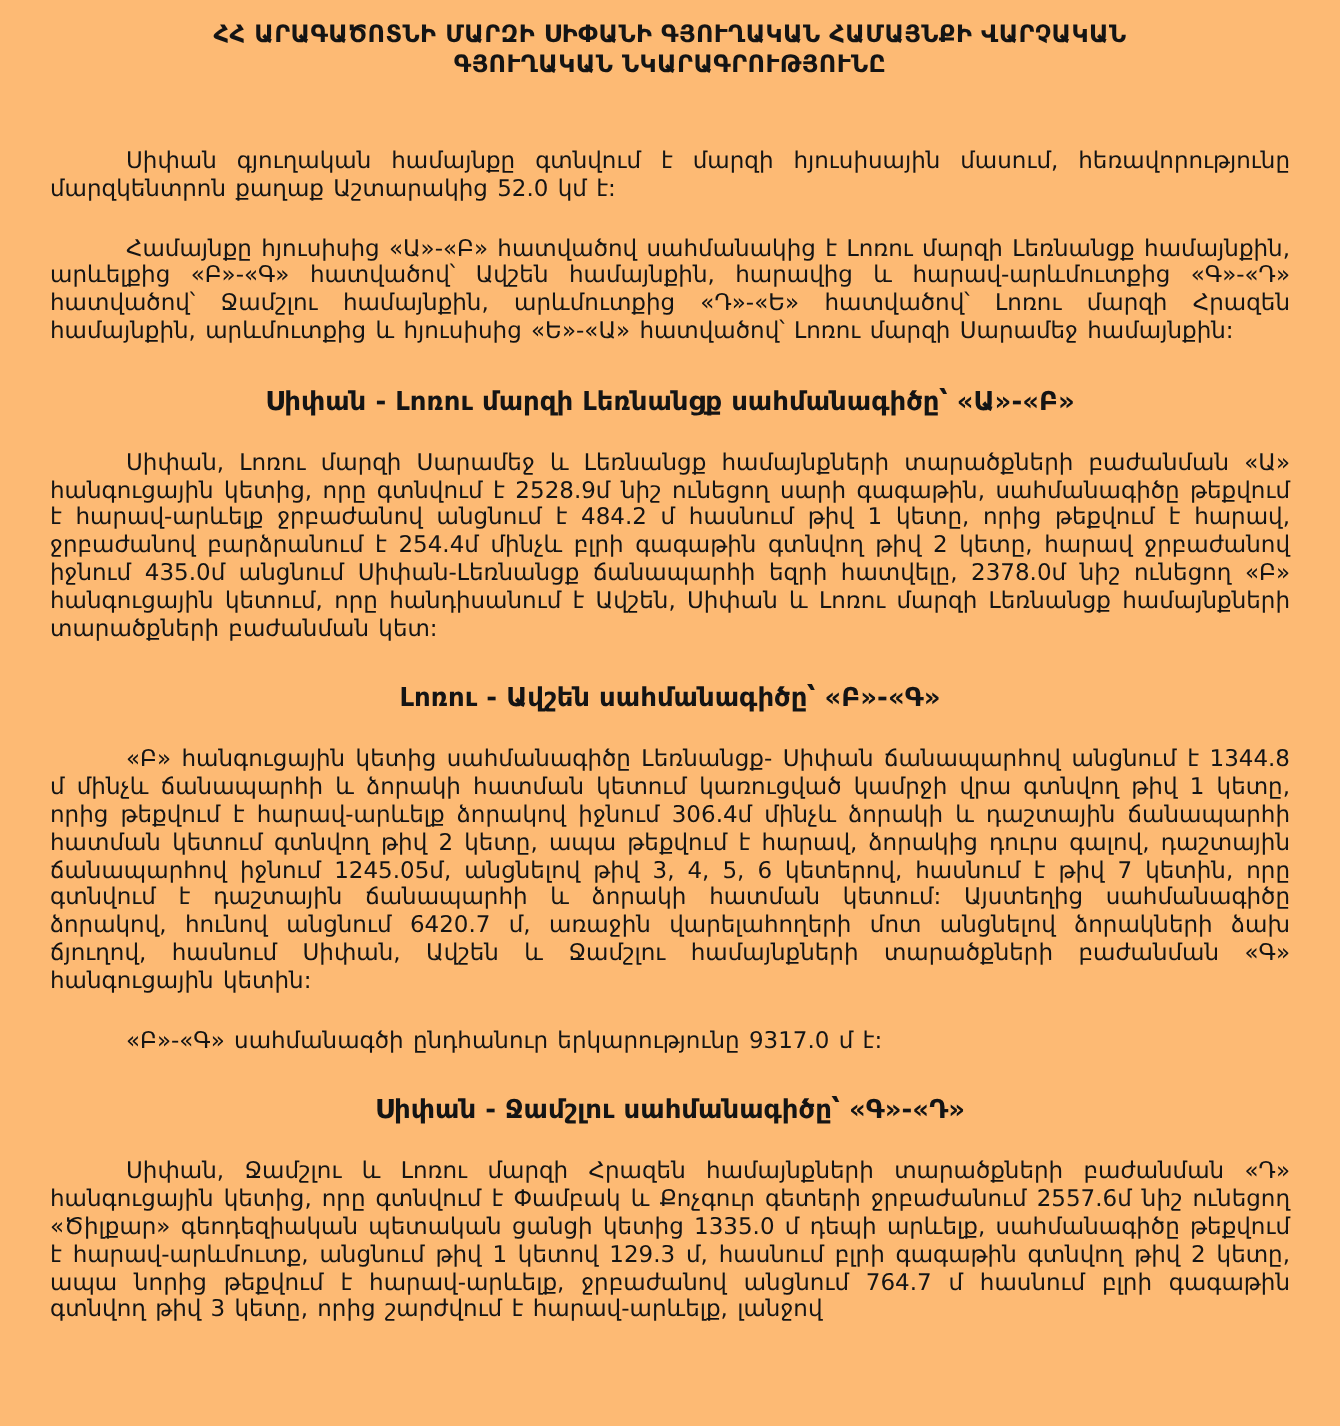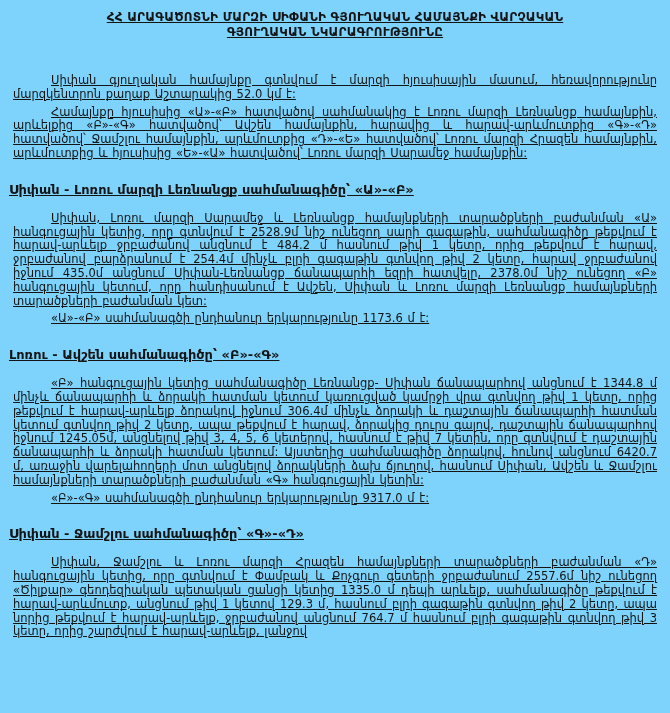--- a/index.html
+++ b/index.html
@@ -7,44 +7,44 @@
     padding: 0;
     background: #ffffff;
   }
   .page {
     position: relative;
     width: 670px;
     height: 713px;
     box-sizing: border-box;
     padding: 10px 9px 0 9px;
     overflow: hidden;
-    background: #7dd3fc;
+    background: #fdba74;
     color: #141414;
     font-family: "DejaVu Sans", sans-serif;
     font-size: 11.5px;
     line-height: 13.8px;
-    text-decoration: underline;
     -webkit-font-smoothing: none;
   }
   .doc-title {
     margin: 0 0 34px 0;
     text-align: center;
     font-weight: bold;
     font-size: 12px;
     line-height: 15px;
     letter-spacing: 0.2px;
   }
   .para {
-    margin: 4px;
+    margin: 16px;
     text-align: justify;
     text-indent: 38px;
     word-spacing: 1px;
   }
   .section-heading {
     margin: 21px 0 15px 0;
+    text-align: center;
     font-weight: bold;
     font-size: 13px;
     line-height: 15px;
   }
   .section {
     margin: 0;
   }
 </style>
 </head>
 <body>
@@ -55,21 +55,20 @@
     <span>ՀՀ ԱՐԱԳԱԾՈՏՆԻ ՄԱՐԶԻ ՍԻՓԱՆԻ ԳՅՈՒՂԱԿԱՆ ՀԱՄԱՅՆՔԻ ՎԱՐՉԱԿԱՆ</span><br>
     <span>ԳՅՈՒՂԱԿԱՆ ՆԿԱՐԱԳՐՈՒԹՅՈՒՆԸ</span>
   </h1>
 
   <p class="para">Սիփան գյուղական համայնքը գտնվում է մարզի հյուսիսային մասում, հեռավորությունը մարզկենտրոն քաղաք Աշտարակից 52.0 կմ է:</p>
   <p class="para">Համայնքը հյուսիսից «Ա»-«Բ» հատվածով սահմանակից է Լոռու մարզի Լեռնանցք համայնքին, արևելքից «Բ»-«Գ» հատվածով՝ Ավշեն համայնքին, հարավից և հարավ-արևմուտքից «Գ»-«Դ» հատվածով՝ Ջամշլու համայնքին, արևմուտքից «Դ»-«Ե» հատվածով՝ Լոռու մարզի Հրազեն համայնքին, արևմուտքից և հյուսիսից «Ե»-«Ա» հատվածով՝ Լոռու մարզի Սարամեջ համայնքին:</p>
 
   <div class="section">
     <h2 class="section-heading">Սիփան - Լոռու մարզի Լեռնանցք սահմանագիծը՝ «Ա»-«Բ»</h2>
     <p class="para">Սիփան, Լոռու մարզի Սարամեջ և Լեռնանցք համայնքների տարածքների բաժանման «Ա» հանգուցային կետից, որը գտնվում է 2528.9մ նիշ ունեցող սարի գագաթին, սահմանագիծը թեքվում է հարավ-արևելք ջրբաժանով անցնում է 484.2 մ հասնում թիվ 1 կետը, որից թեքվում է հարավ, ջրբաժանով բարձրանում է 254.4մ մինչև բլրի գագաթին գտնվող թիվ 2 կետը, հարավ ջրբաժանով իջնում 435.0մ անցնում Սիփան-Լեռնանցք ճանապարհի եզրի հատվելը, 2378.0մ նիշ ունեցող «Բ» հանգուցային կետում, որը հանդիսանում է Ավշեն, Սիփան և Լոռու մարզի Լեռնանցք համայնքների տարածքների բաժանման կետ:</p>
-    <p class="para">«Ա»-«Բ» սահմանագծի ընդհանուր երկարությունը 1173.6 մ է:</p>
   </div>
 
   <div class="section">
     <h2 class="section-heading">Լոռու - Ավշեն սահմանագիծը՝ «Բ»-«Գ»</h2>
     <p class="para">«Բ» հանգուցային կետից սահմանագիծը Լեռնանցք- Սիփան ճանապարհով անցնում է 1344.8 մ մինչև ճանապարհի և ձորակի հատման կետում կառուցված կամրջի վրա գտնվող թիվ 1 կետը, որից թեքվում է հարավ-արևելք ձորակով իջնում 306.4մ մինչև ձորակի և դաշտային ճանապարհի հատման կետում գտնվող թիվ 2 կետը, ապա թեքվում է հարավ, ձորակից դուրս գալով, դաշտային ճանապարհով իջնում 1245.05մ, անցնելով թիվ 3, 4, 5, 6 կետերով, հասնում է թիվ 7 կետին, որը գտնվում է դաշտային ճանապարհի և ձորակի հատման կետում: Այստեղից սահմանագիծը ձորակով, հունով անցնում 6420.7 մ, առաջին վարելահողերի մոտ անցնելով ձորակների ձախ ճյուղով, հասնում Սիփան, Ավշեն և Ջամշլու համայնքների տարածքների բաժանման «Գ» հանգուցային կետին:</p>
     <p class="para">«Բ»-«Գ» սահմանագծի ընդհանուր երկարությունը 9317.0 մ է:</p>
   </div>
 
   <div class="section">
     <h2 class="section-heading">Սիփան - Ջամշլու սահմանագիծը՝ «Գ»-«Դ»</h2>

